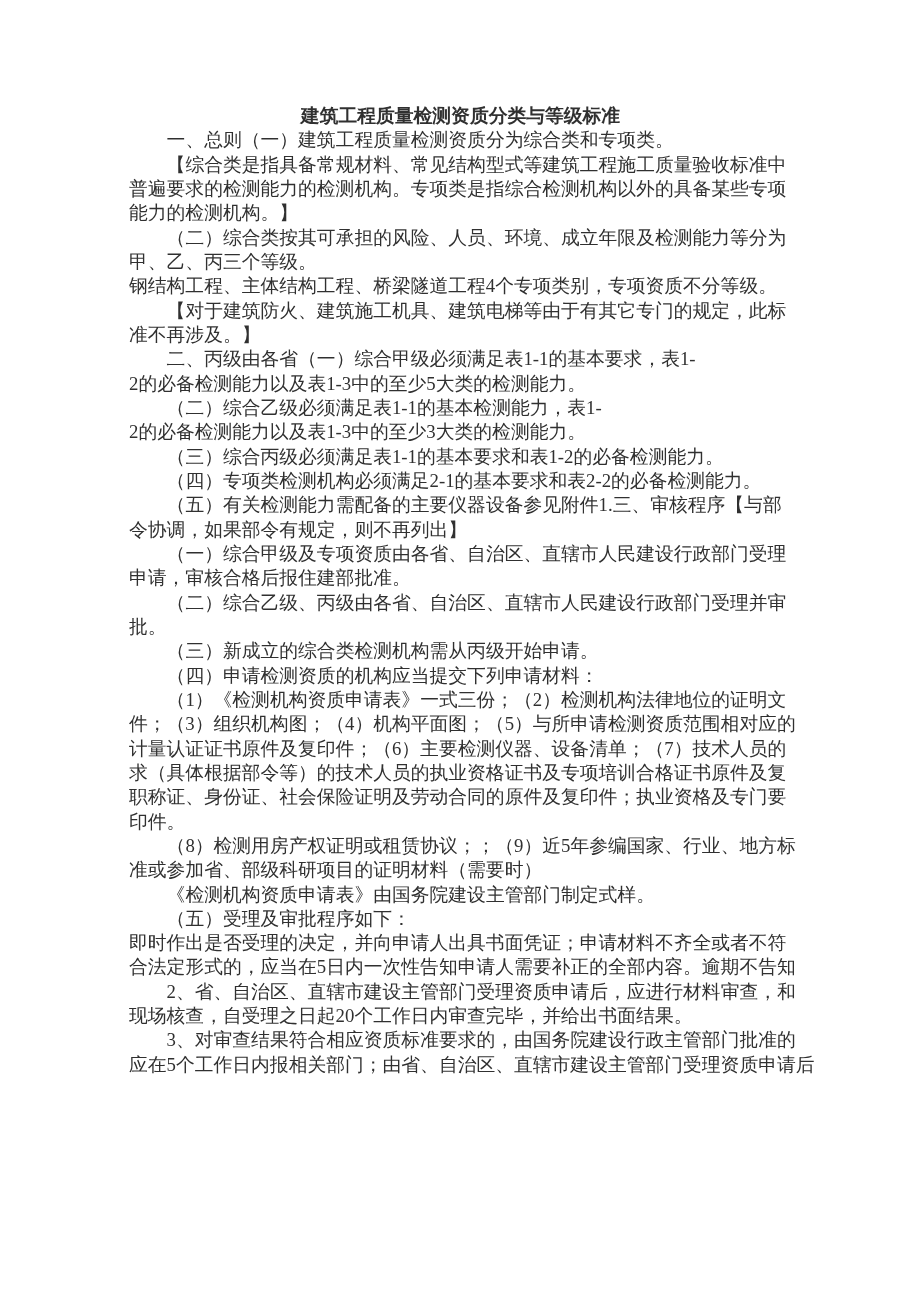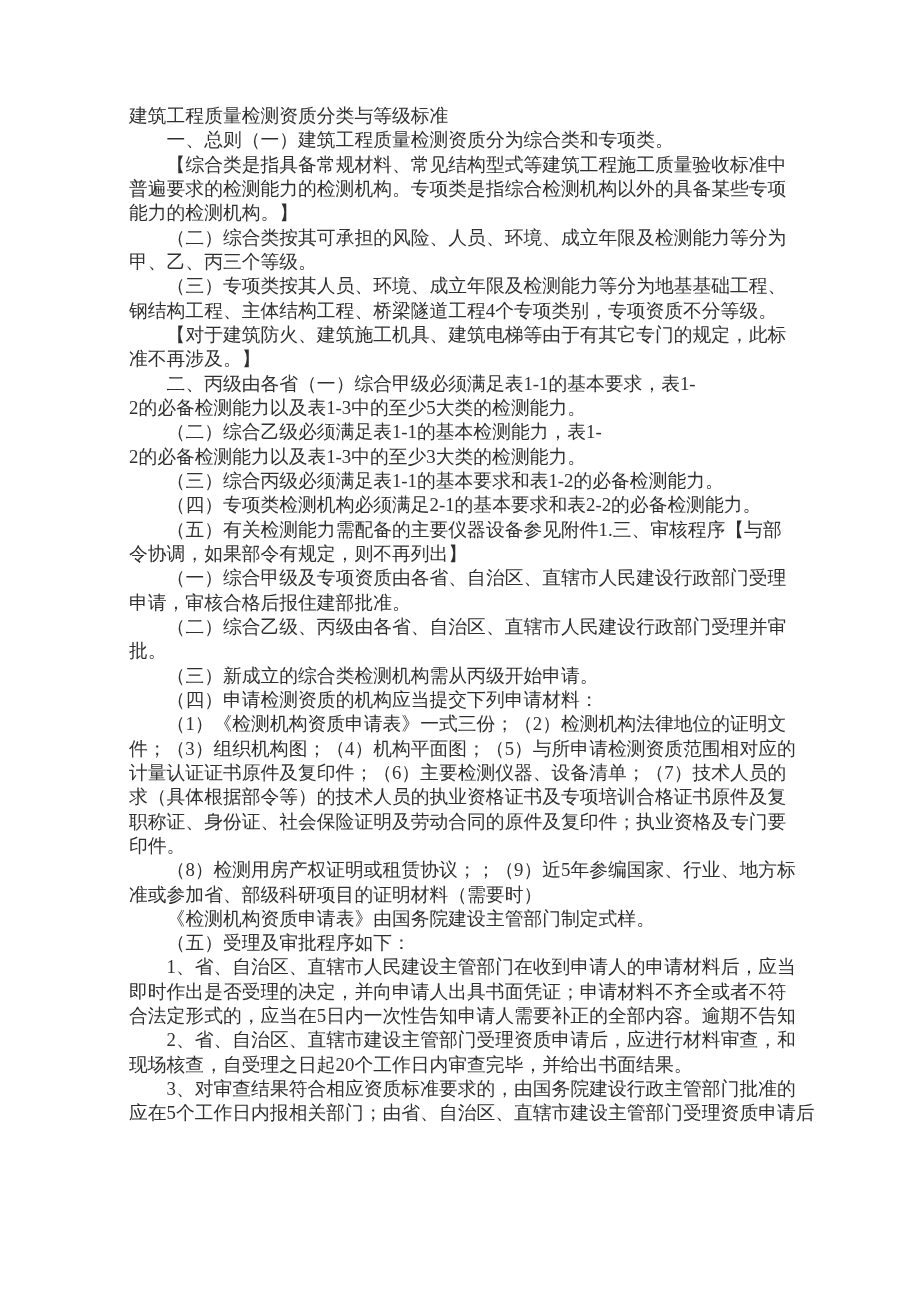--- a/index.html
+++ b/index.html
@@ -26,36 +26,37 @@
     line-height: 24.33px;
     font-size: 18.8px;
     color: #303030;
     white-space: nowrap;
     letter-spacing: 0;
   }
   .line.indent {
     padding-left: 37.6px;
   }
   .line.center {
+    text-align: center;
     white-space: normal;
+    font-weight: bold;
   }
 </style>
 </head>
 <body>
 
 <div class="page">
   <div class="doc-body" id="doc-body">
       <div class="line center">建筑工程质量检测资质分类与等级标准</div>
       <div class="line indent">一、总则（一）建筑工程质量检测资质分为综合类和专项类。</div>
       <div class="line indent">【综合类是指具备常规材料、常见结构型式等建筑工程施工质量验收标准中</div>
       <div class="line flush">普遍要求的检测能力的检测机构。专项类是指综合检测机构以外的具备某些专项</div>
       <div class="line flush">能力的检测机构。】</div>
       <div class="line indent">（二）综合类按其可承担的风险、人员、环境、成立年限及检测能力等分为</div>
       <div class="line flush">甲、乙、丙三个等级。</div>
-      <div class="line indent">（三）专项类按其人员、环境、成立年限及检测能力等分为地基基础工程、</div>
       <div class="line flush">钢结构工程、主体结构工程、桥梁隧道工程4个专项类别，专项资质不分等级。</div>
       <div class="line indent">【对于建筑防火、建筑施工机具、建筑电梯等由于有其它专门的规定，此标</div>
       <div class="line flush">准不再涉及。】</div>
       <div class="line indent">二、丙级由各省（一）综合甲级必须满足表1-1的基本要求，表1-</div>
       <div class="line flush">2的必备检测能力以及表1-3中的至少5大类的检测能力。</div>
       <div class="line indent">（二）综合乙级必须满足表1-1的基本检测能力，表1-</div>
       <div class="line flush">2的必备检测能力以及表1-3中的至少3大类的检测能力。</div>
       <div class="line indent">（三）综合丙级必须满足表1-1的基本要求和表1-2的必备检测能力。</div>
       <div class="line indent">（四）专项类检测机构必须满足2-1的基本要求和表2-2的必备检测能力。</div>
       <div class="line indent">（五）有关检测能力需配备的主要仪器设备参见附件1.三、审核程序【与部</div>
@@ -69,21 +70,20 @@
       <div class="line indent">（1）《检测机构资质申请表》一式三份；（2）检测机构法律地位的证明文</div>
       <div class="line flush">件；（3）组织机构图；（4）机构平面图；（5）与所申请检测资质范围相对应的</div>
       <div class="line flush">计量认证证书原件及复印件；（6）主要检测仪器、设备清单；（7）技术人员的</div>
       <div class="line flush">求（具体根据部令等）的技术人员的执业资格证书及专项培训合格证书原件及复</div>
       <div class="line flush">职称证、身份证、社会保险证明及劳动合同的原件及复印件；执业资格及专门要</div>
       <div class="line flush">印件。</div>
       <div class="line indent">（8）检测用房产权证明或租赁协议；；（9）近5年参编国家、行业、地方标</div>
       <div class="line flush">准或参加省、部级科研项目的证明材料（需要时）</div>
       <div class="line indent">《检测机构资质申请表》由国务院建设主管部门制定式样。</div>
       <div class="line indent">（五）受理及审批程序如下：</div>
-      <div class="line indent">1、省、自治区、直辖市人民建设主管部门在收到申请人的申请材料后，应当</div>
       <div class="line flush">即时作出是否受理的决定，并向申请人出具书面凭证；申请材料不齐全或者不符</div>
       <div class="line flush">合法定形式的，应当在5日内一次性告知申请人需要补正的全部内容。逾期不告知</div>
       <div class="line indent">2、省、自治区、直辖市建设主管部门受理资质申请后，应进行材料审查，和</div>
       <div class="line flush">现场核查，自受理之日起20个工作日内审查完毕，并给出书面结果。</div>
       <div class="line indent">3、对审查结果符合相应资质标准要求的，由国务院建设行政主管部门批准的</div>
       <div class="line flush">应在5个工作日内报相关部门；由省、自治区、直辖市建设主管部门受理资质申请后</div>
     </div>
 </div>
 
 </body></html>

